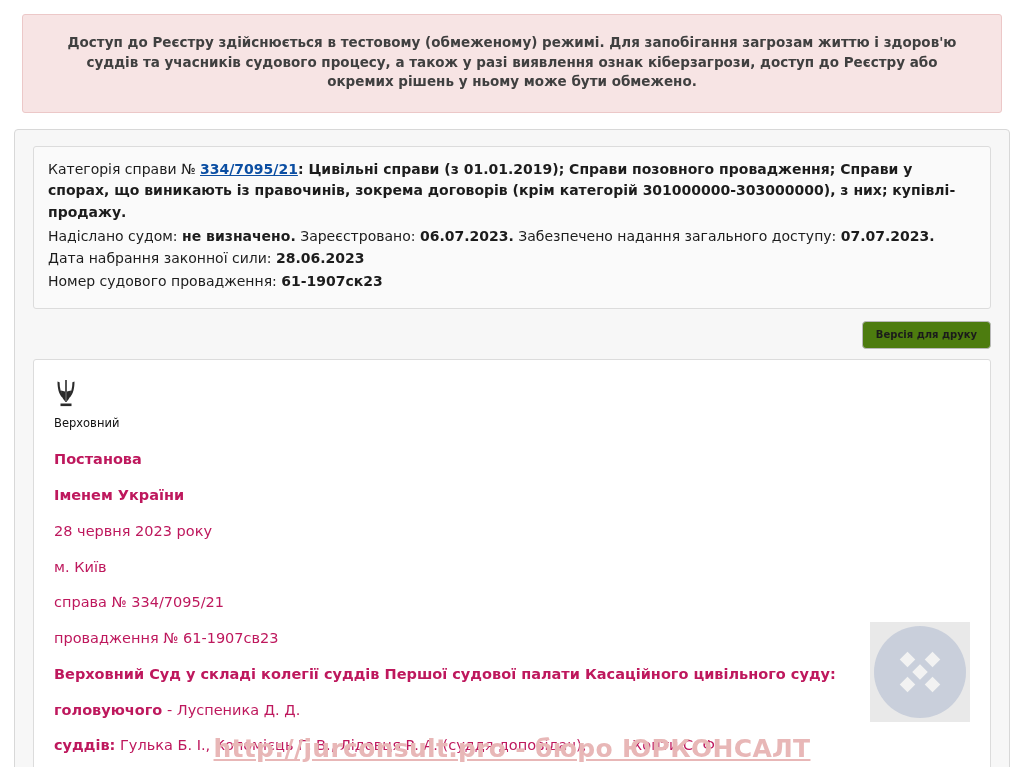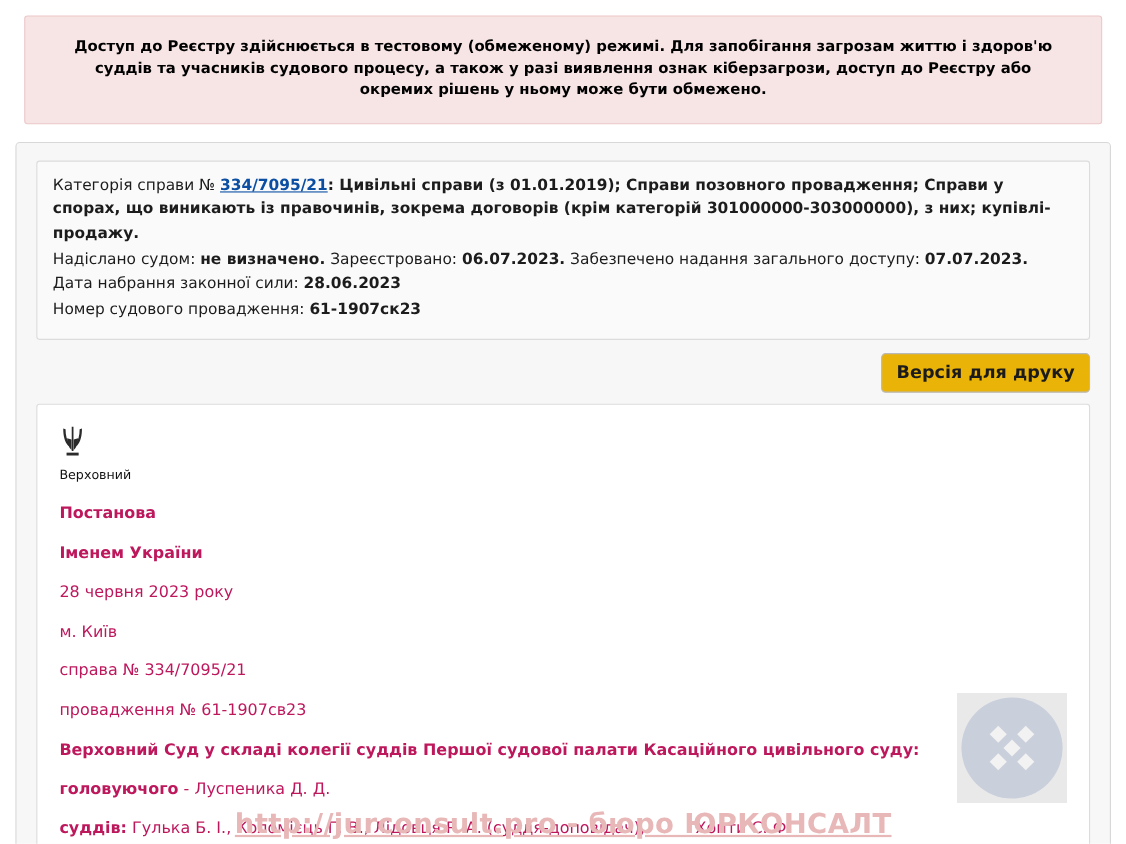--- a/index.html
+++ b/index.html
@@ -24,21 +24,21 @@
   
   .warning-banner {
     margin: 14px 22px 0 22px;
     background: #f7e4e4;
     border: 1px solid #ecc8c8;
     border-radius: 3px;
     padding: 18px 28px 20px 28px;
     box-sizing: border-box;
   }
   .warning-text {
-    color: #000000;
+    color: #404040;
     font-weight: bold;
     font-size: 13.5px;
     line-height: 1.45;
     text-align: center;
     margin: 0;
   }
 
   
   .outer-card {
     margin: 16px 14px 0 14px;
@@ -71,25 +71,25 @@
     text-decoration: underline;
   }
 
   
   .print-row {
     display: flex;
     justify-content: flex-end;
     margin: 12px 0 10px 0;
   }
   .print-button {
-    background: #eab308;
+    background: #4d7c0f;
     border: 1px solid #b9b9b9;
     border-radius: 4px;
     padding: 7px 13px 8px 13px;
-    font-size: 16px;
+    font-size: 10px;
     font-weight: bold;
     color: #1b1b1b;
     cursor: pointer;
     font-family: "DejaVu Sans", sans-serif;
   }
 
   
   .doc-card {
     background: #ffffff;
     border: 1px solid #dcdcdc;

